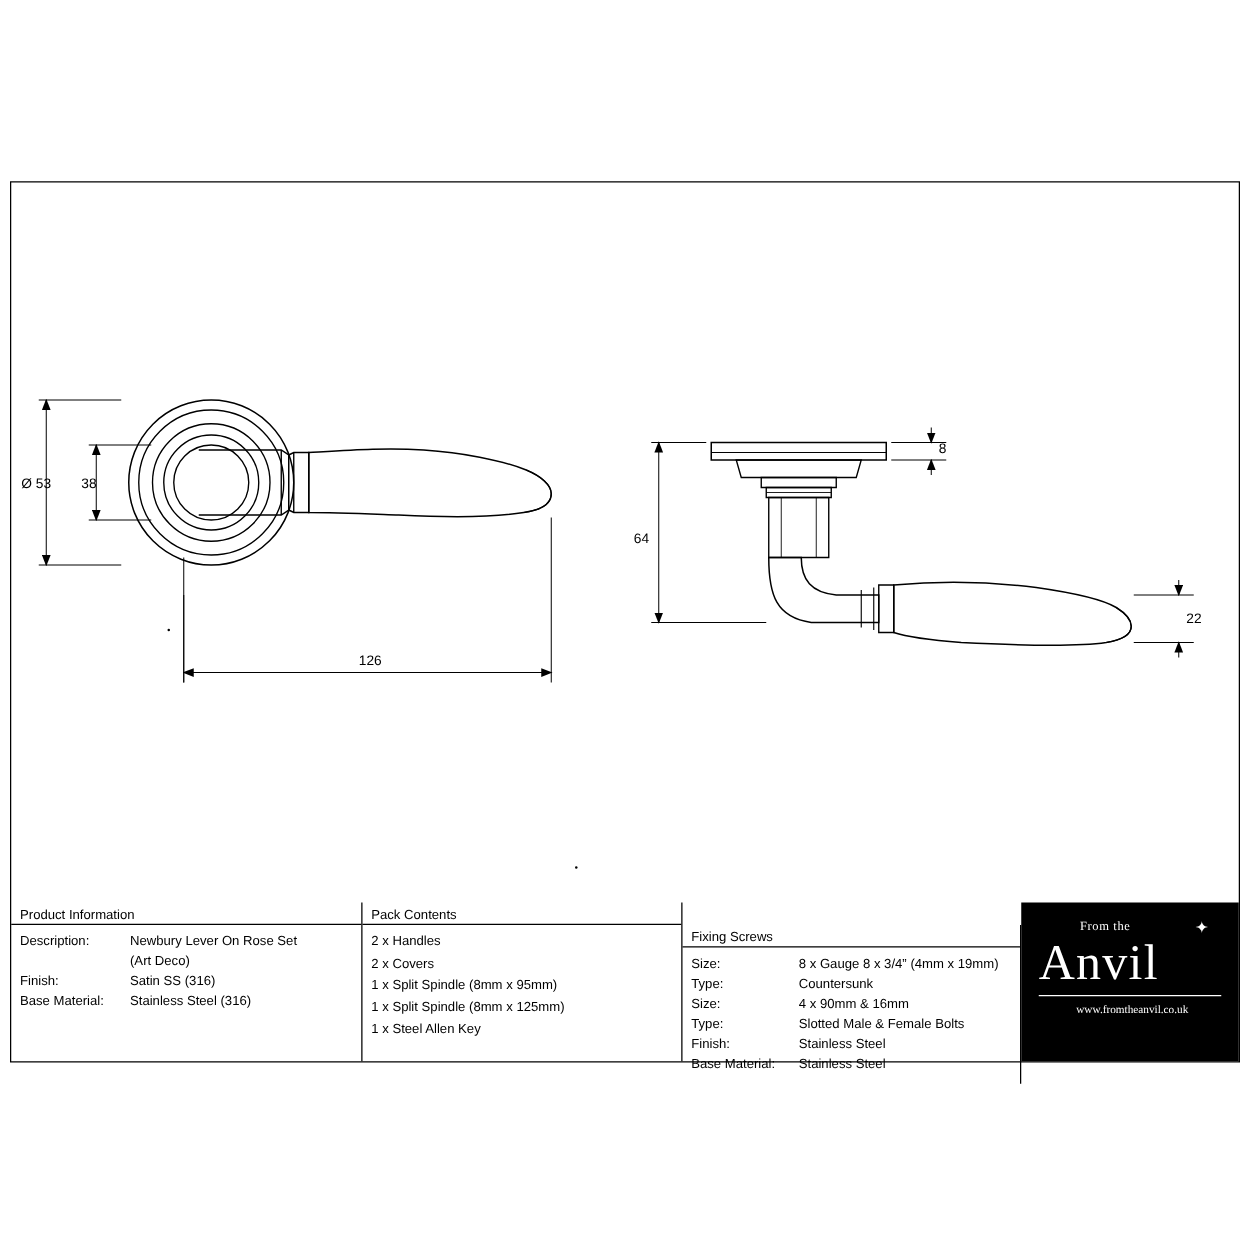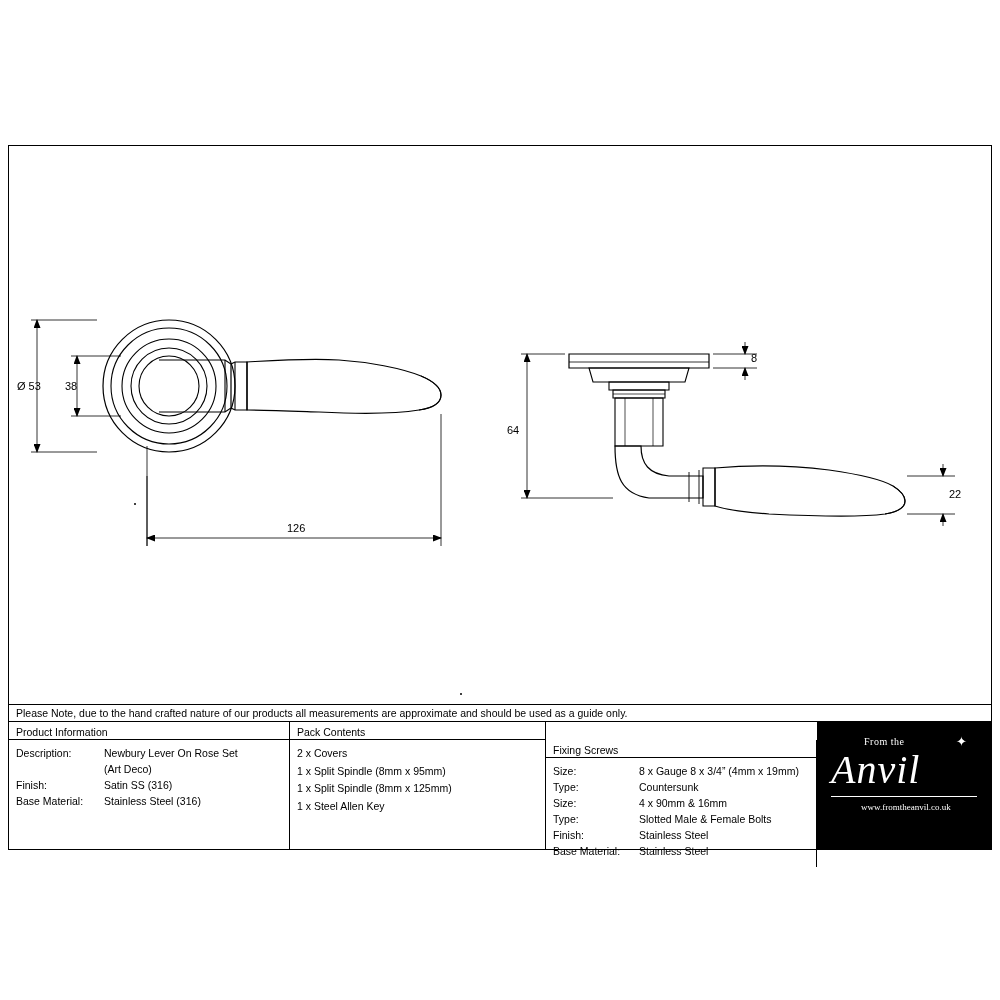--- a/index.html
+++ b/index.html
@@ -116,21 +116,20 @@
     font-size: 10px;
     font-family: "Liberation Serif", serif;
     letter-spacing: 0.5px;
   }
   .logo-anvil {
     position: absolute;
     left: 14px;
     top: 24px;
     font-size: 40px;
     font-family: "Liberation Serif", serif;
-    font-style: italic;
     letter-spacing: 1px;
   }
   .logo-url {
     position: absolute;
     left: 44px;
     top: 80px;
     font-size: 9px;
     font-family: "Liberation Serif", serif;
   }
   .logo-star {
@@ -243,21 +242,20 @@
         <line x1="934" y1="380" x2="934" y2="368" marker-end="url(#arrEnd)"></line>
       </g>
       <text class="dim-text" x="742" y="216">8</text>
       <text class="dim-text" x="498" y="288">64</text>
       <text class="dim-text" x="940" y="352">22</text>
 
       <circle cx="452" cy="548" r="1" fill="#000" stroke="none"></circle>
     </svg>
   </div>
 
-  <div class="note-bar">Please Note, due to the hand crafted nature of our products all measurements are approximate and should be used as a guide only.</div>
 
   <div class="panels">
 
     <div class="panel p1">
       <div class="panel-head">Product Information</div>
       <div class="panel-divider"></div>
       <div class="rows">
         <div class="row">
           <div class="k">Description:</div>
           <div class="v">Newbury Lever On Rose Set</div>
@@ -274,20 +272,21 @@
           <div class="k">Base Material:</div>
           <div class="v">Stainless Steel (316)</div>
         </div>
       </div>
     </div>
 
     <div class="panel p2">
       <div class="panel-head">Pack Contents</div>
       <div class="panel-divider"></div>
       <div class="rows">
+        <div class="list-row">2 x Handles</div>
         <div class="list-row">2 x Covers</div>
         <div class="list-row">1 x Split Spindle (8mm x 95mm)</div>
         <div class="list-row">1 x Split Spindle (8mm x 125mm)</div>
         <div class="list-row">1 x Steel Allen Key</div>
       </div>
     </div>
 
     <div class="panel p3">
       <div class="panel-head">Fixing Screws</div>
       <div class="panel-divider"></div>

